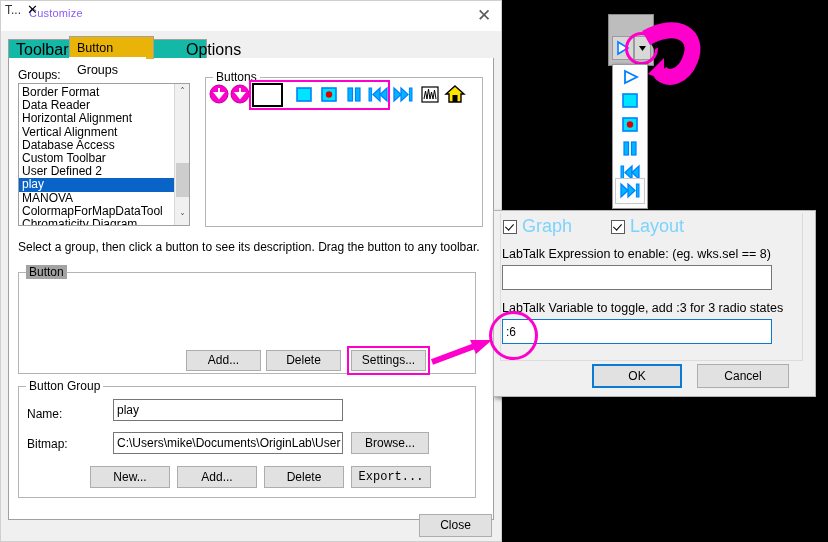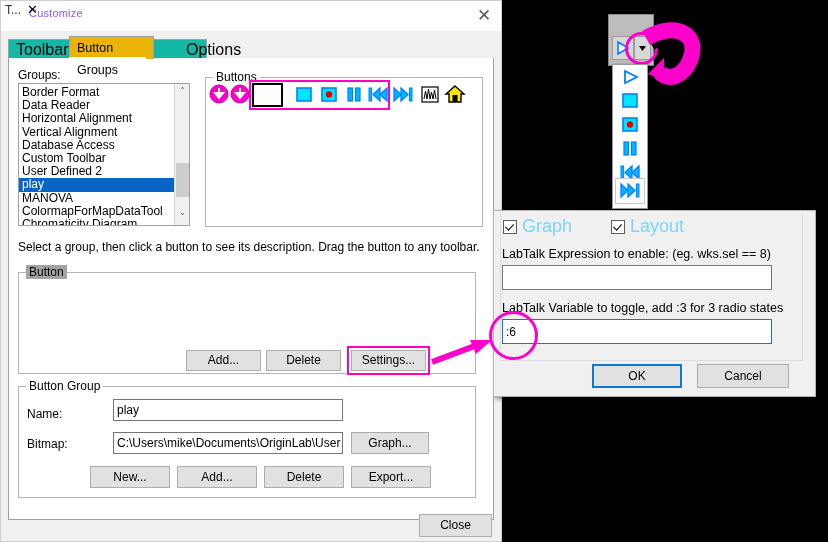--- a/index.html
+++ b/index.html
@@ -152,21 +152,21 @@
     font-size:12px;box-sizing:border-box;
     padding:2px 3px;color:#000;white-space:nowrap;overflow:hidden;
     font-family:"Liberation Sans",sans-serif;
   }
   #name-input{left:113px;top:399px;width:230px;height:22px;line-height:17px;}
   #bitmap-input{left:113px;top:432px;width:230px;height:22px;line-height:17px;}
   #btn-browse{left:351px;top:432px;width:78px;height:22px;line-height:20px;}
   #btn-new{left:90px;top:466px;width:80px;height:22px;line-height:20px;}
   #btn-add2{left:177px;top:466px;width:80px;height:22px;line-height:20px;}
   #btn-delete2{left:264px;top:466px;width:80px;height:22px;line-height:20px;}
-  #btn-export{left:351px;top:466px;width:80px;height:22px;line-height:20px;}
+  #btn-export{left:351px;top:466px;width:80px;height:22px;line-height:20px;font-family:Liberation Mono, monospace;}
 
   #btn-close{left:419px;top:514px;width:73px;height:23px;line-height:21px;}
 
   
   #mini-toolbar{
     left:608px;top:14px;width:46px;height:52px;
     background:#bdbdbd;border:1px solid #8a8a8a;
     box-sizing:border-box;
     box-shadow:1px 1px 2px rgba(0,0,0,.5);
   }
@@ -380,21 +380,21 @@
 <div class="abs btn" id="btn-delete1">Delete</div>
 <div class="abs btn" id="btn-settings">Settings...</div>
 <div class="abs" id="settings-highlight"></div>
 
 <div class="abs" id="bgroup-box"></div>
 <div class="abs lbl" id="bgroup-box-title">Button Group</div>
 <div class="abs lbl" id="name-label">Name:</div>
 <div class="abs txtfield" id="name-input">play</div>
 <div class="abs lbl" id="bitmap-label">Bitmap:</div>
 <div class="abs txtfield" id="bitmap-input">C:\Users\mike\Documents\OriginLab\User File</div>
-<div class="abs btn" id="btn-browse">Graph...</div>
+<div class="abs btn" id="btn-browse">Browse...</div>
 <div class="abs btn" id="btn-new">New...</div>
 <div class="abs btn" id="btn-add2">Add...</div>
 <div class="abs btn" id="btn-delete2">Delete</div>
 <div class="abs btn" id="btn-export">Export...</div>
 <div class="abs btn" id="btn-close">Close</div>
 
 <div class="abs" id="mini-toolbar"></div>
 <div class="abs" id="mini-title">T...</div>
 <div class="abs" id="mini-close">✕</div>
 <div class="abs" id="mini-playbtn">

